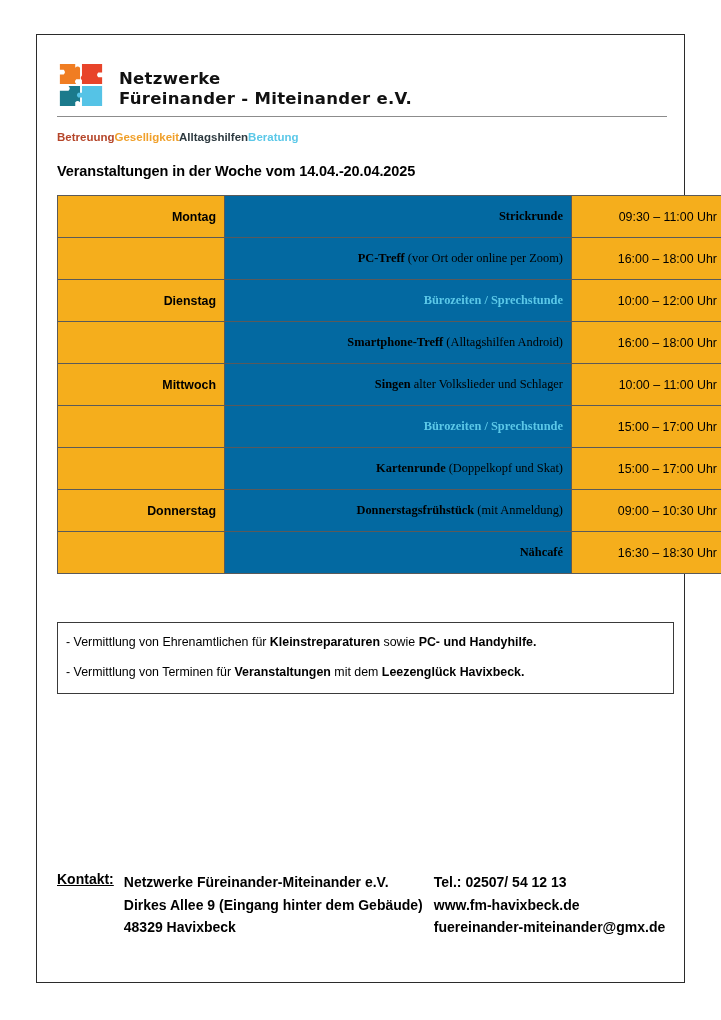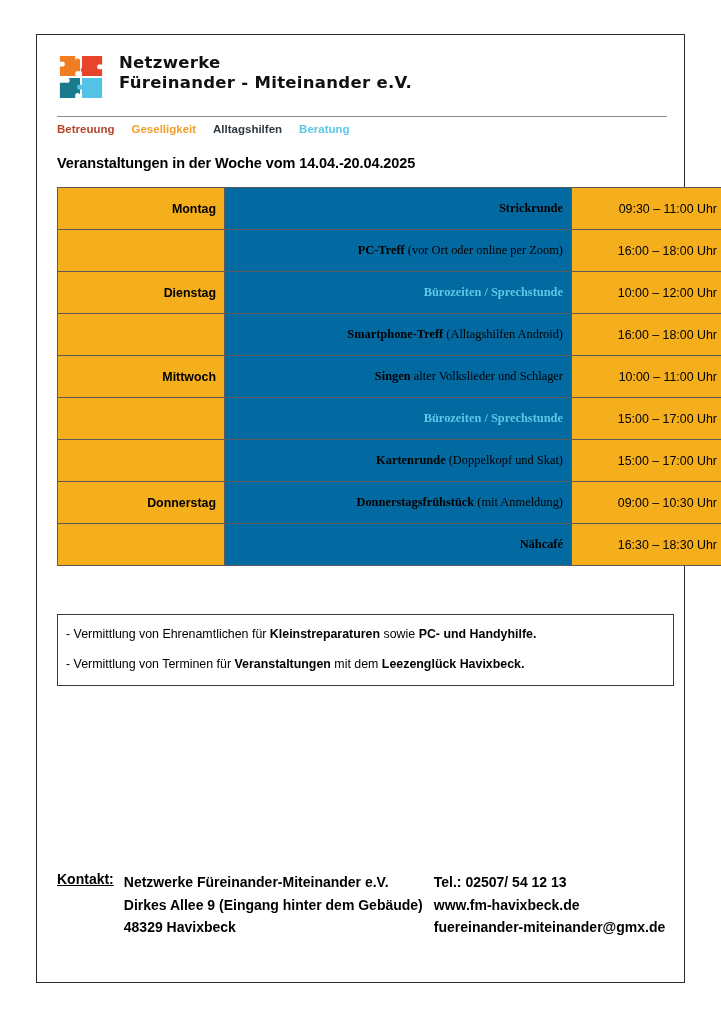--- a/index.html
+++ b/index.html
@@ -32,21 +32,21 @@
   .inner {
     position: absolute;
     left: 20px;
     top: 18px;
     right: 16px;
   }
 
   
   .brand {
     display: flex;
-    align-items: flex-start;
+    align-items: flex-end;
     gap: 14px;
     height: 56px;
   }
   .puzzle {
     width: 48px;
     height: 48px;
     position: relative;
     flex: 0 0 48px;
   }
   .brand-text {
@@ -65,24 +65,23 @@
   }
 
   .rule {
     margin-top: 7px;
     border-top: 1px solid #8c8c8c;
     width: 610px;
   }
 
   
   .nav {
-    margin-top: 6px;
+    margin-top: 14px;
     display: flex;
     align-items: baseline;
-    gap: 17px;
     font-size: 11.5px;
     font-weight: bold;
   }
   .nav span { white-space: nowrap; }
 
   
   .doc-title {
     margin-top: 20px;
     font-size: 14.5px;
     font-weight: bold;

